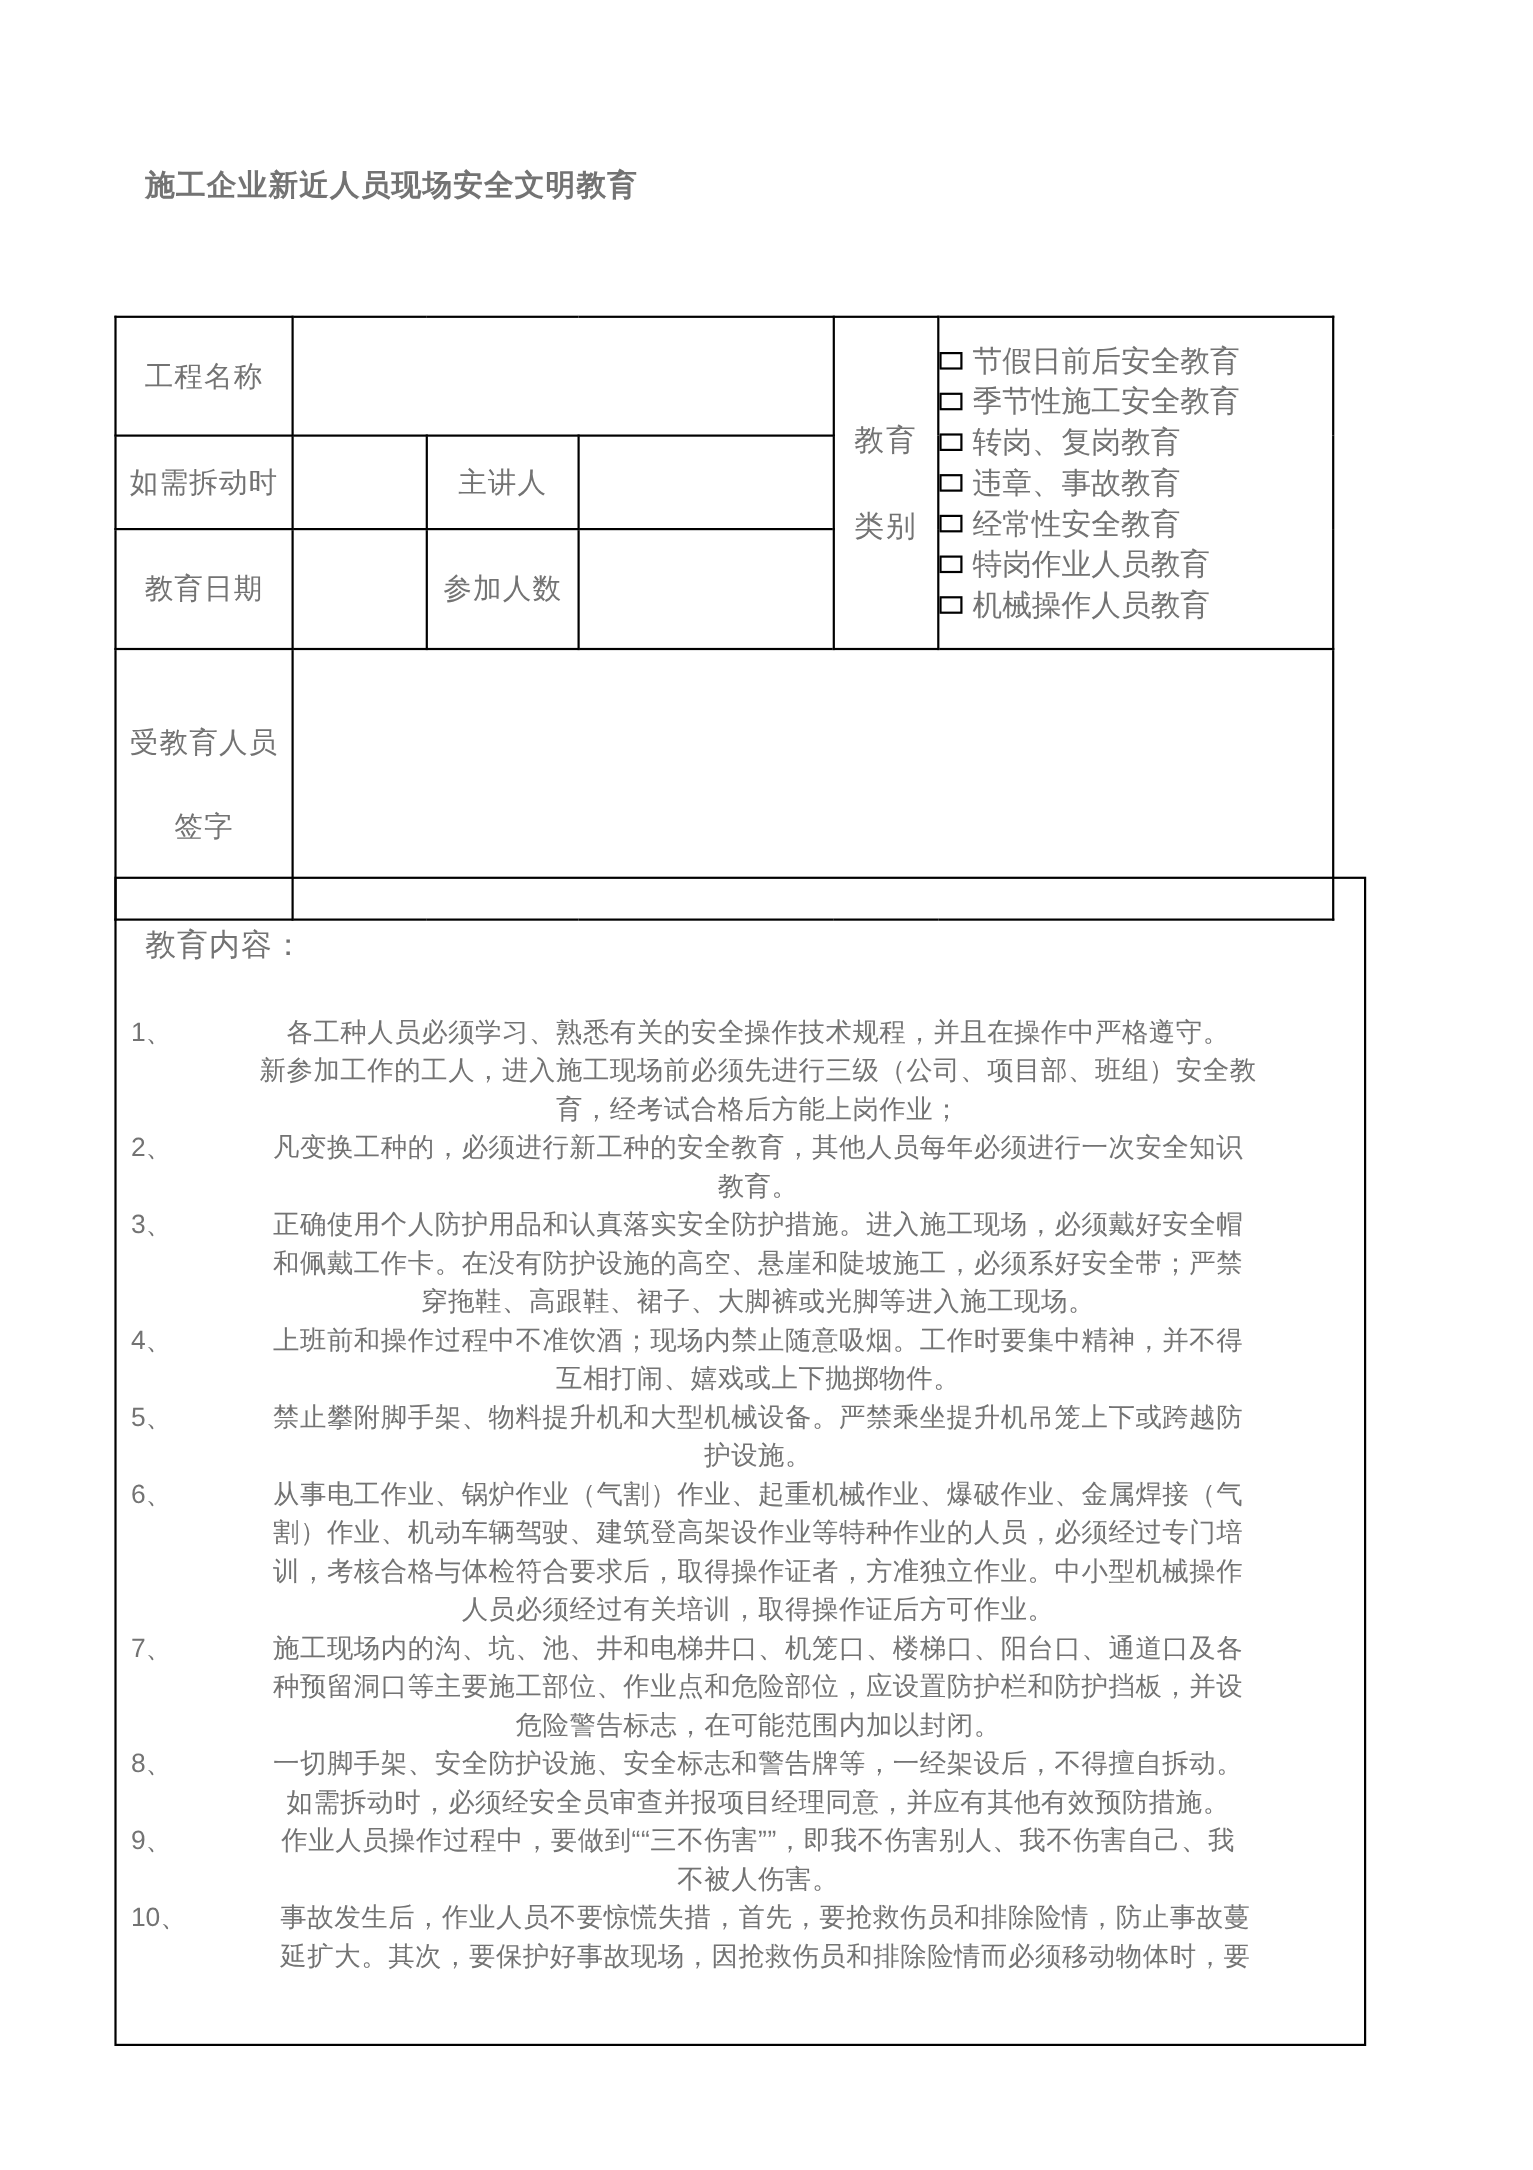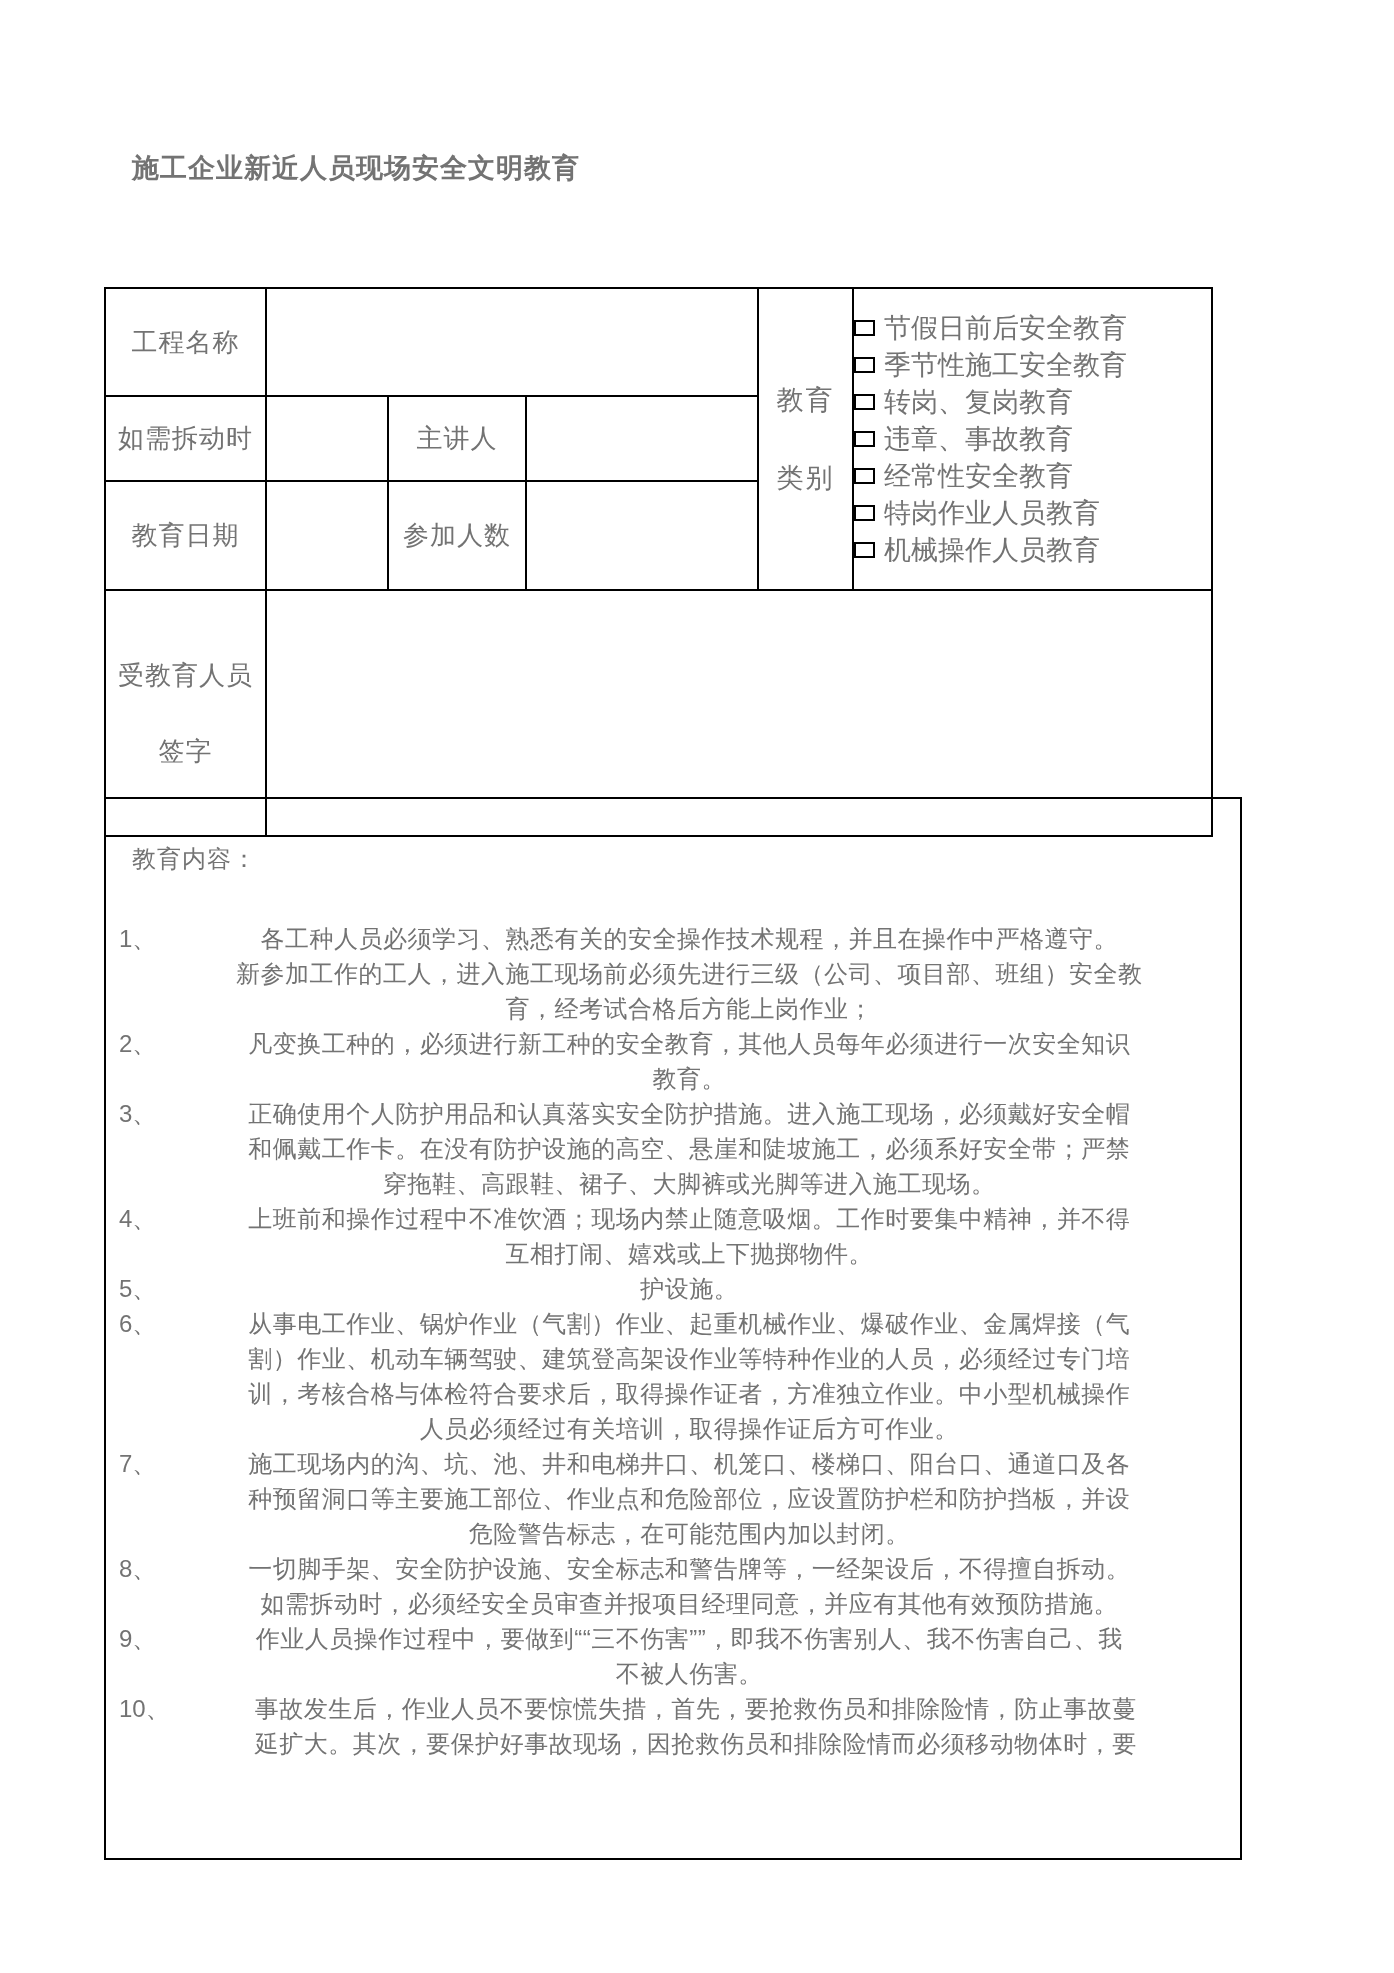--- a/index.html
+++ b/index.html
@@ -27,21 +27,21 @@
   .cb{
     display:inline-block;width:17px;height:12px;
     border:2px solid #000;margin-right:9px;flex:none;background:#fff;
   }
   
   .content-box{
     position:absolute;left:104px;top:797px;width:1103px;height:1013px;
     border:2px solid #000;box-sizing:content-box;
     padding:46px 18px 0 13px;overflow:hidden;
   }
-  .content-heading{font-size:24px;line-height:28px;padding-left:13px;letter-spacing:1px;}
+  .content-heading{font-size:28px;line-height:28px;padding-left:13px;letter-spacing:1px;}
   .items{margin-top:48px;}
   .item{display:flex;}
   .item .num{flex:none;font-size:24px;line-height:35px;white-space:nowrap;}
   .item-body{flex:1;min-width:0;}
   .line{font-size:24px;line-height:35px;white-space:nowrap;letter-spacing:0.5px;text-align:center;}
 </style>
 </head>
 <body>
 
 <div class="page">
@@ -149,20 +149,21 @@
         <div class="item">
           <span class="num">4、</span>
           <div class="item-body">
             <div class="line">上班前和操作过程中不准饮酒；现场内禁止随意吸烟。工作时要集中精神，并不得</div>
             <div class="line">互相打闹、嬉戏或上下抛掷物件。</div>
           </div>
         </div>
         <div class="item">
           <span class="num">5、</span>
           <div class="item-body">
+            <div class="line">禁止攀附脚手架、物料提升机和大型机械设备。严禁乘坐提升机吊笼上下或跨越防</div>
             <div class="line">护设施。</div>
           </div>
         </div>
         <div class="item">
           <span class="num">6、</span>
           <div class="item-body">
             <div class="line">从事电工作业、锅炉作业（气割）作业、起重机械作业、爆破作业、金属焊接（气</div>
             <div class="line">割）作业、机动车辆驾驶、建筑登高架设作业等特种作业的人员，必须经过专门培</div>
             <div class="line">训，考核合格与体检符合要求后，取得操作证者，方准独立作业。中小型机械操作</div>
             <div class="line">人员必须经过有关培训，取得操作证后方可作业。</div>

